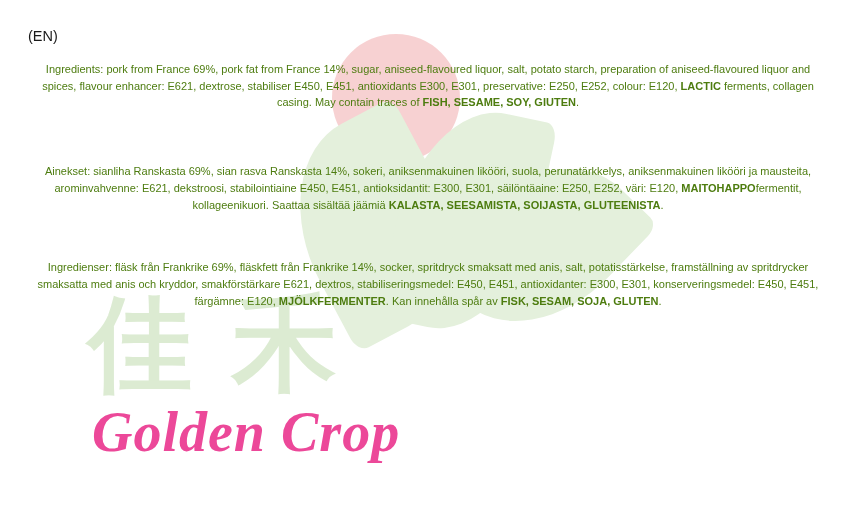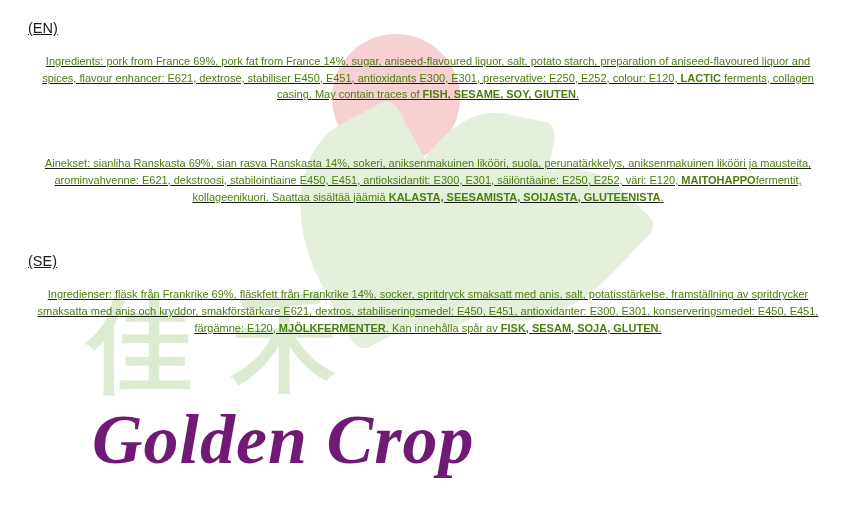--- a/index.html
+++ b/index.html
@@ -63,33 +63,32 @@
     line-height: 1;
   }
   .wm-cjk.c1 { left: 88px; }
   .wm-cjk.c2 { left: 232px; }
   .wm-brand {
     position: absolute;
     left: 92px;
     top: 400px;
     font-family: "Liberation Serif", serif;
     font-style: italic;
-    font-size: 70px;
+    font-size: 56px;
     font-weight: 700;
-    color: #701a75;
+    color: #ec4899;
     letter-spacing: 1px;
     white-space: nowrap;
   }
 
   
   .page {
     position: relative;
     z-index: 1;
-    padding: 18px 28px 0 28px;
-    text-decoration: underline;
+    padding: 26px 28px 0 28px;
   }
   .block {
     margin-bottom: 22px;
   }
   .lang-tag {
     font-size: 14.5px;
     line-height: 1.45;
     color: #1a1a1a;
     margin-bottom: 14px;
   }
@@ -128,17 +127,16 @@
 
   <div class="spacer-en"></div>
 
   <div class="block">
     <div class="body-text"><span>Ainekset: sianliha Ranskasta 69%, sian rasva Ranskasta 14%, sokeri, aniksenmakuinen likööri, suola, perunatärkkelys, aniksenmakuinen likööri ja mausteita, arominvahvenne: E621, dekstroosi, stabilointiaine E450, E451, antioksidantit: E300, E301, säilöntäaine: E250, E252, väri: E120, </span><b>MAITOHAPPO</b><span>fermentit, kollageenikuori. Saattaa sisältää jäämiä </span><b>KALASTA, SEESAMISTA, SOIJASTA, GLUTEENISTA</b><span>.</span></div>
   </div>
 
   <div class="spacer-fi"></div>
 
   <div class="block">
-    <div class="lang-tag">(SE)</div>
     <div class="body-text"><span>Ingredienser: fläsk från Frankrike 69%, fläskfett från Frankrike 14%, socker, spritdryck smaksatt med anis, salt, potatisstärkelse, framställning av spritdrycker smaksatta med anis och kryddor, smakförstärkare E621, dextros, stabiliseringsmedel: E450, E451, antioxidanter: E300, E301, konserveringsmedel: E450, E451, färgämne: E120, </span><b>MJÖLKFERMENTER</b><span>. Kan innehålla spår av </span><b>FISK,  SESAM,  SOJA,  GLUTEN</b><span>.</span></div>
   </div>
 
 </div>
 
 </body></html>

